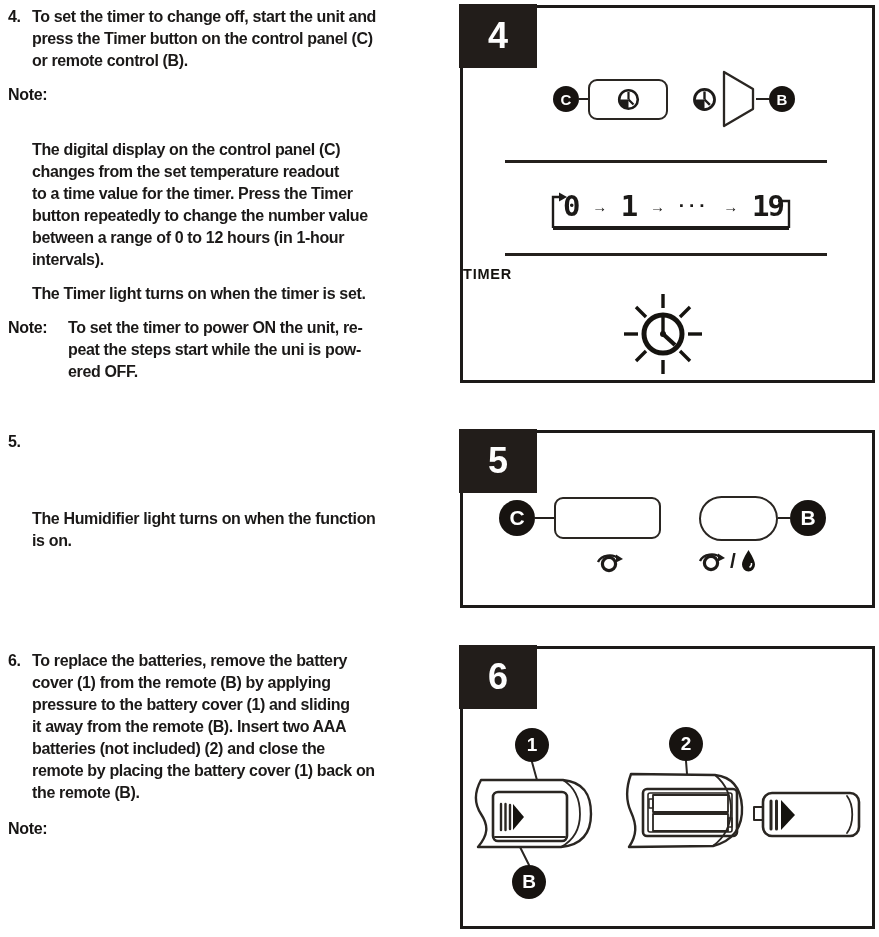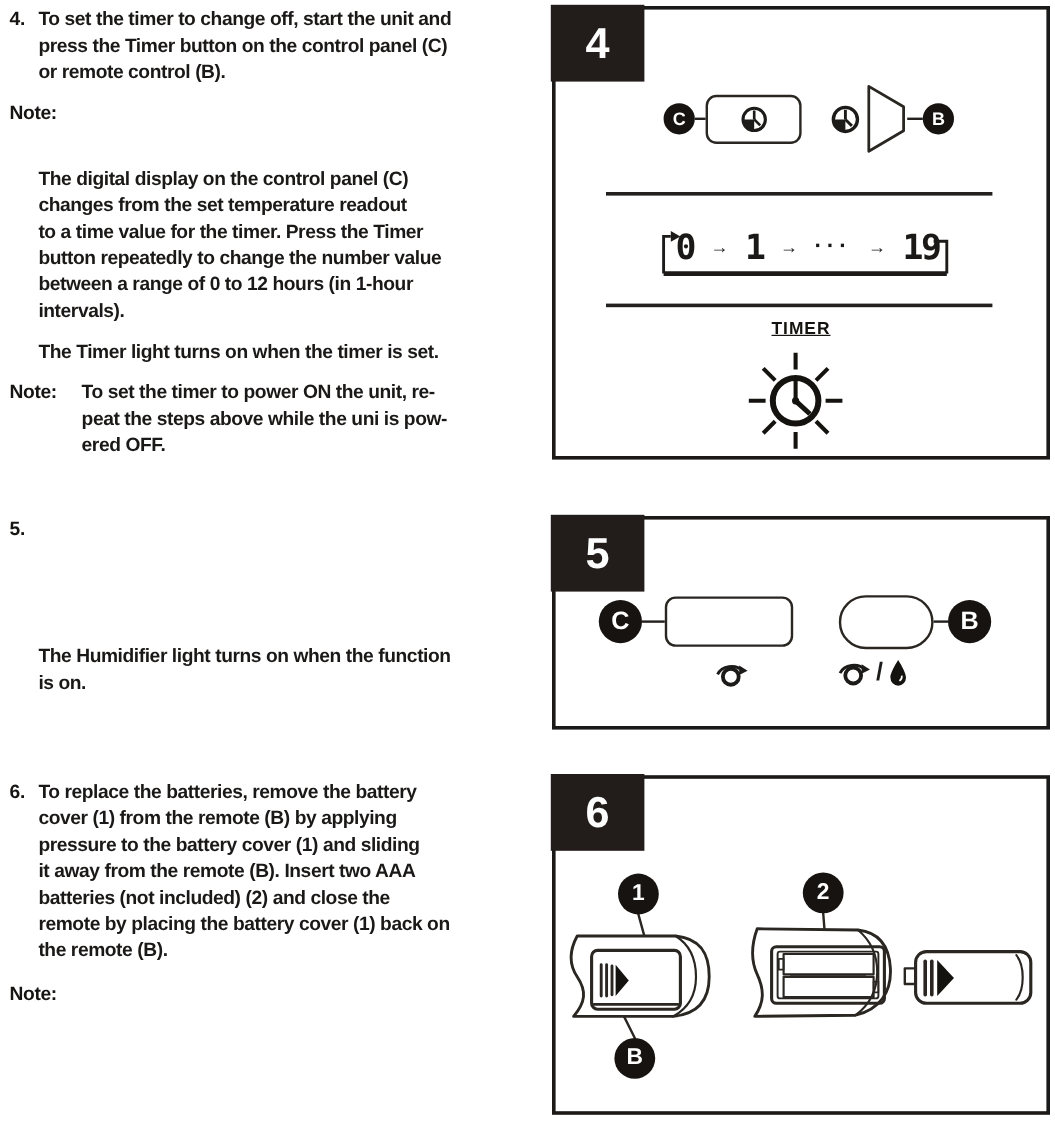--- a/index.html
+++ b/index.html
@@ -37,22 +37,22 @@
   
   .display{position:absolute;left:86px;top:176px;width:244px;height:50px;}
   .display svg{position:absolute;left:0;top:0;}
   .dig-row{position:absolute;left:14px;right:10px;top:0;bottom:6px;display:flex;
            align-items:center;justify-content:space-between;}
   .d{font-family:"DejaVu Sans Mono", monospace;font-weight:700;font-size:29px;
      letter-spacing:-2px;color:#1b1917;line-height:1;}
   .a{font-weight:700;font-size:15px;color:#1b1917;}
   .o{font-weight:700;font-size:19px;letter-spacing:4px;color:#1b1917;}
 
-  .timer-label{position:absolute;left:0;right:0;top:258px;text-align:center;
-               font-size:14.5px;font-weight:700;letter-spacing:0.8px;color:#15130f;text-decoration:underline;}
+  .timer-label{position:absolute;left:0;right:0;top:258px;
+               font-size:14.5px;font-weight:700;letter-spacing:0.8px;color:#15130f;}
 
   .abs{position:absolute;}
 </style>
 </head>
 <body>
 
 <div id="page">
 
   <section class="block" style="top:6px">
     <div class="lbl">4.</div>
@@ -72,27 +72,27 @@
 between a range of 0 to 12 hours (in 1-hour
 intervals).</div>
   </section>
   <section class="block" style="top:283px">
     <div class="lbl"></div>
     <div class="lines">The Timer light turns on when the timer is set.</div>
   </section>
   <section class="block" style="top:317px">
     <div class="lbl note">Note:</div>
     <div class="lines">To set the timer to power ON the unit, re-
-peat the steps above while the uni is pow-
+peat the steps start while the uni is pow-
 ered OFF.</div>
   </section>
   <section class="block" style="top:431px">
     <div class="lbl">5.</div>
   </section>
-  <section class="block" style="top:537px">
+  <section class="block" style="top:508px">
     <div class="lbl"></div>
     <div class="lines">The Humidifier light turns on when the function
 is on.</div>
   </section>
   <section class="block" style="top:650px">
     <div class="lbl">6.</div>
     <div class="lines">To replace the batteries, remove the battery
 cover (1) from the remote (B) by applying
 pressure to the battery cover (1) and sliding
 it away from the remote (B). Insert two AAA

